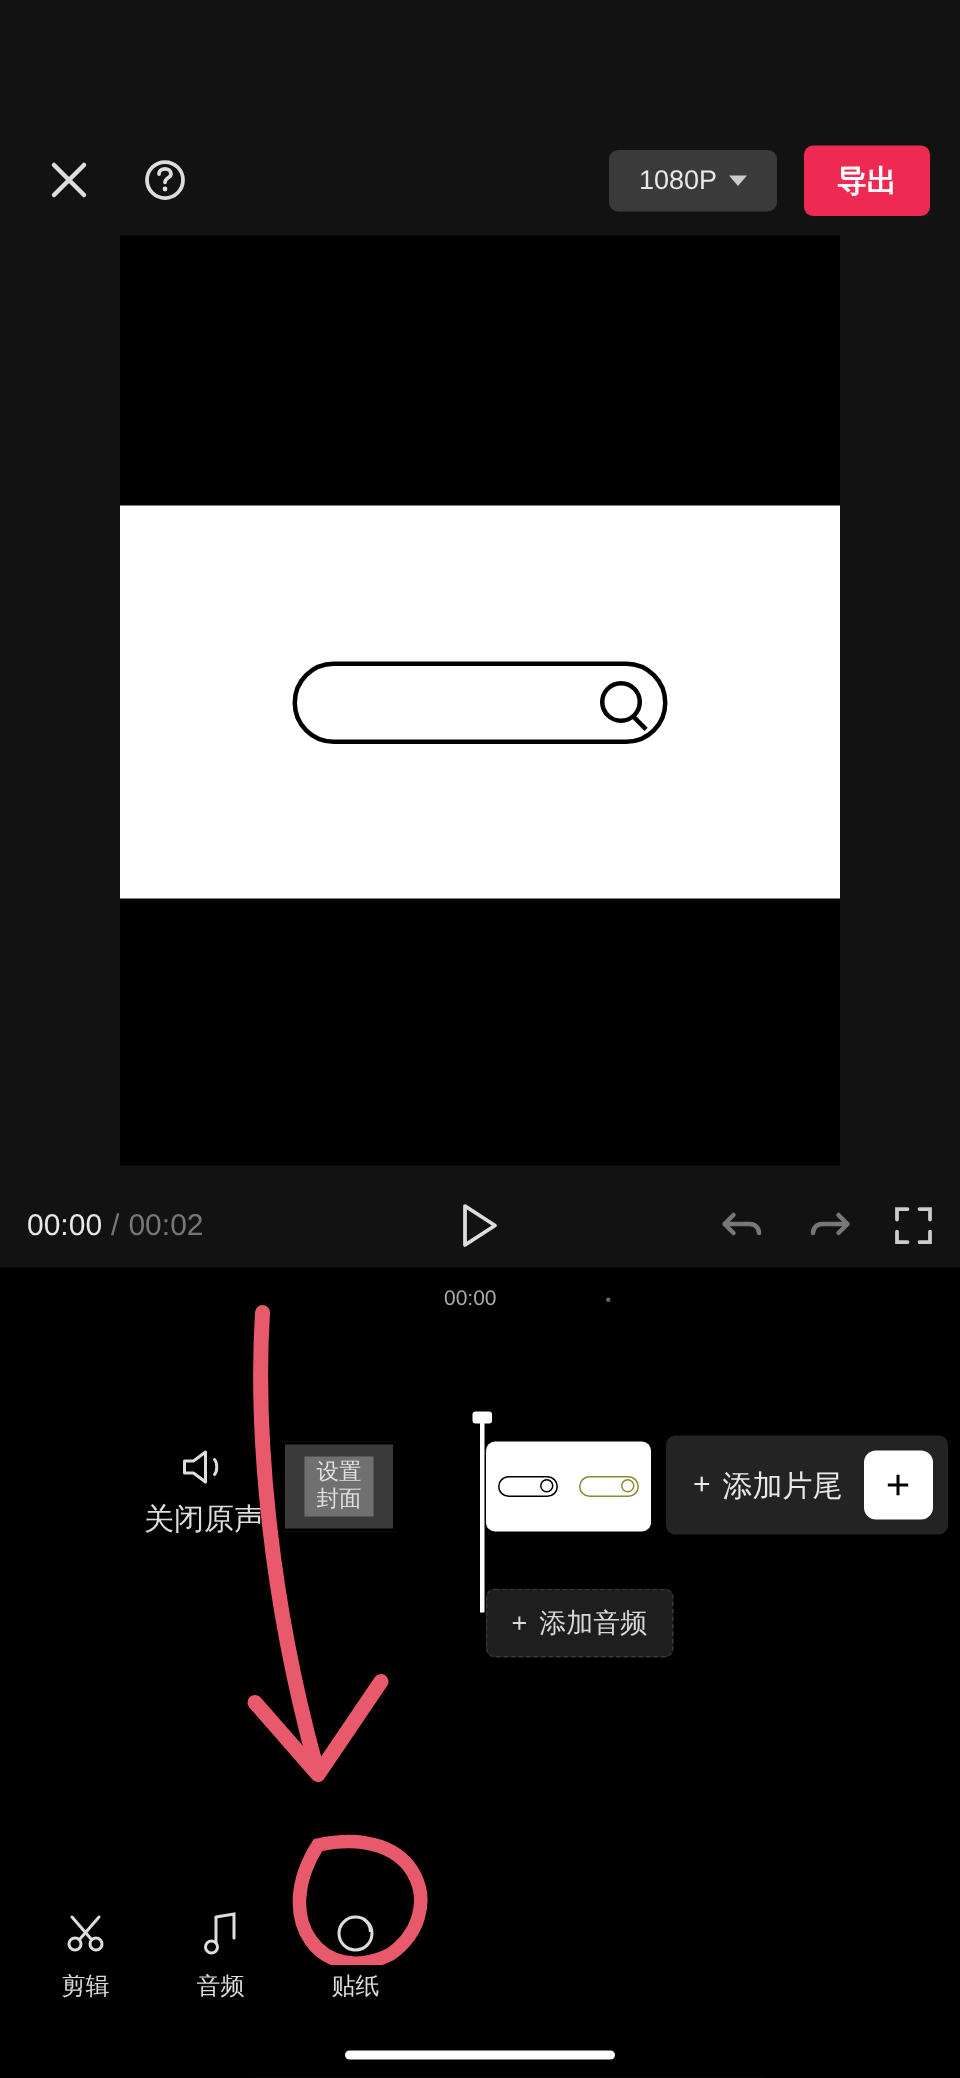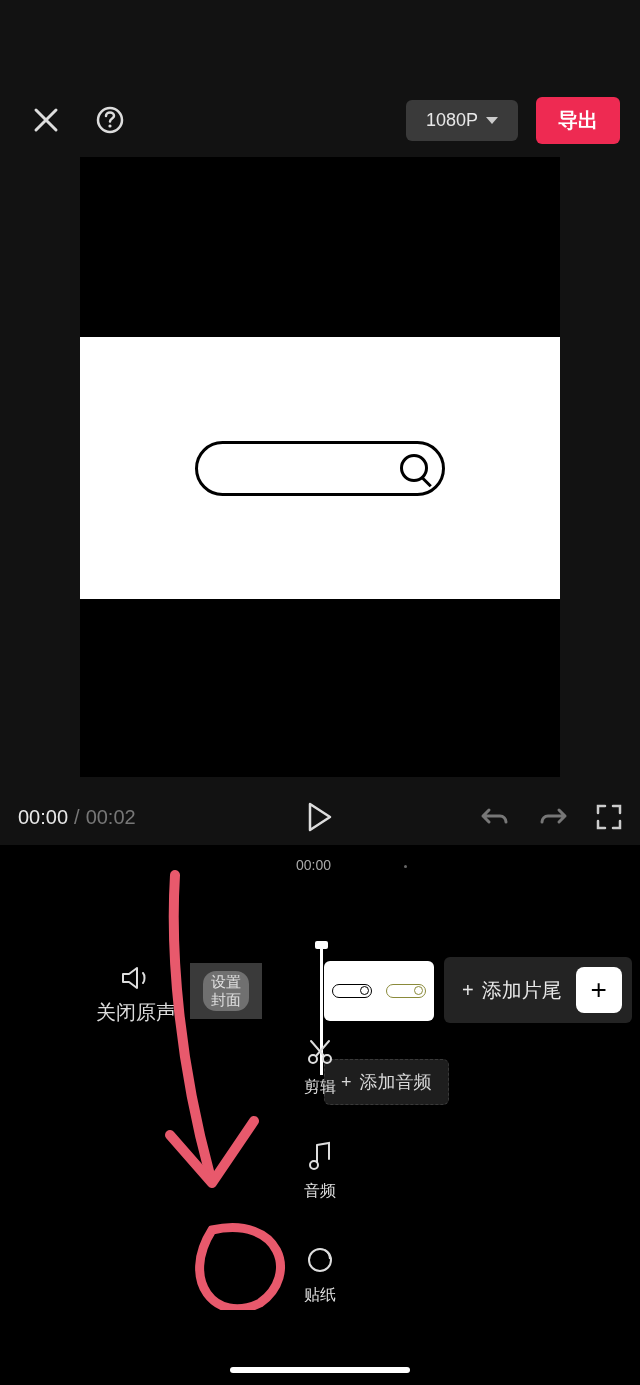--- a/index.html
+++ b/index.html
@@ -32,39 +32,39 @@
   
   .tl-area { position:absolute; top:845px; left:0; right:0; bottom:0; background:#000; }
   .ruler { position:absolute; top:12px; left:0; right:0; font-size:14px; color:#aaa; }
   .ruler .t0 { position:absolute; left:296px; }
   .ruler .dot { position:absolute; left:404px; top:8px; width:3px; height:3px; background:#666; border-radius:50%; }
 
   .mute { position:absolute; top:120px; left:96px; text-align:center; color:#ddd; font-size:20px; }
   .mute .ic { margin-bottom:8px; display:flex; justify-content:center; }
 
   .cover { position:absolute; top:116px; left:188px; width:76px; height:60px; background:#3a3a3a; border:2px solid #000; display:flex; align-items:center; justify-content:center; color:#e0e0e0; font-size:15px; line-height:1.2; text-align:center; }
-  .cover .inner { background:#707070; padding:2px 8px;border-radius:13px; }
+  .cover .inner { background:#707070; padding:2px 8px; }
 
   .playhead { position:absolute; top:100px; left:320px; width:3px; height:130px; background:#fff; }
   .playhead::before { content:""; position:absolute; top:-4px; left:-5px; width:13px; height:8px; background:#fff; border-radius:2px; }
 
   .clip { position:absolute; top:116px; left:324px; width:110px; height:60px; background:#fff; border-radius:6px; display:flex; align-items:center; justify-content:space-between; padding:0 8px; }
   .clip .mini { width:40px; height:14px; border:1.5px solid #000; border-radius:8px; position:relative; }
   .clip .mini::after { content:""; position:absolute; right:2px; top:1px; width:7px; height:7px; border:1.5px solid #000; border-radius:50%; }
   .clip .mini2 { border-color:#8a8a3a; }
   .clip .mini2::after { border-color:#8a8a3a; }
 
   .add-tail { position:absolute; top:112px; left:444px; display:flex; align-items:center; gap:14px; background:#232323; border-radius:6px; padding:10px 10px 10px 18px; }
   .add-tail .lbl { color:#e8e8e8; font-size:20px; display:flex; align-items:center; gap:8px; }
   .plus-box { width:46px; height:46px; background:#fff; border-radius:8px; display:flex; align-items:center; justify-content:center; color:#000; font-size:28px; font-weight:300; }
 
   .add-audio { position:absolute; top:214px; left:324px; background:#1e1e1e; border-radius:6px; padding:10px 16px; color:#d8d8d8; font-size:18px; display:flex; align-items:center; gap:8px; border:1px dashed #3a3a3a; }
 
   
-  .toolbar { position:absolute; bottom:50px; left:0; right:0; display:flex; padding:0 12px; gap:14px;flex-direction:column; }
+  .toolbar { position:absolute; bottom:50px; left:0; right:0; display:flex; padding:0 12px; gap:0; }
   .tool { flex:0 0 90px; display:flex; flex-direction:column; align-items:center; gap:10px; color:#ddd; font-size:16px; }
   .tool .ic { height:30px; display:flex; align-items:center; justify-content:center; }
 
   .home-ind { position:absolute; bottom:12px; left:50%; transform:translateX(-50%); width:180px; height:6px; background:#fff; border-radius:4px; }
 
   
   .anno { position:absolute; top:865px; left:0; width:640px; height:445px; pointer-events:none; }
 
   svg { display:block; }
 </style>

